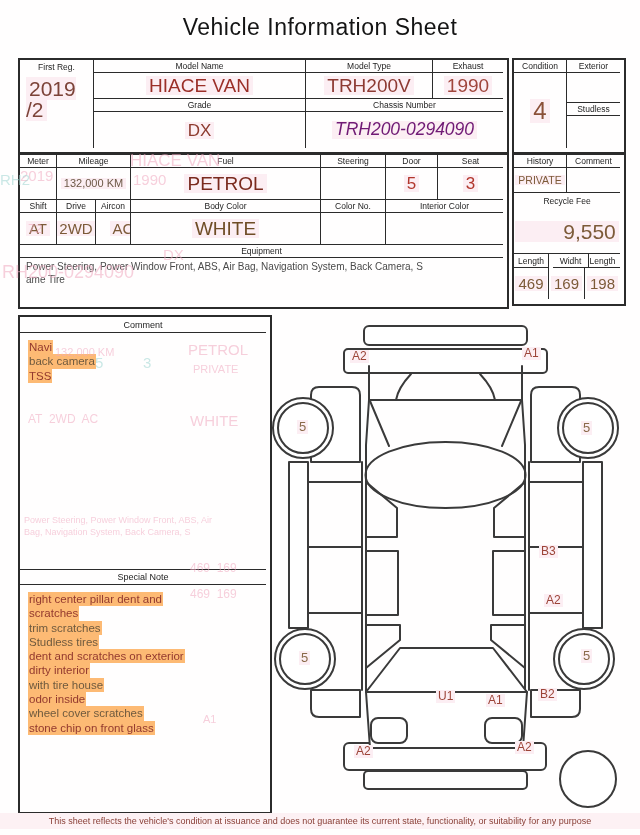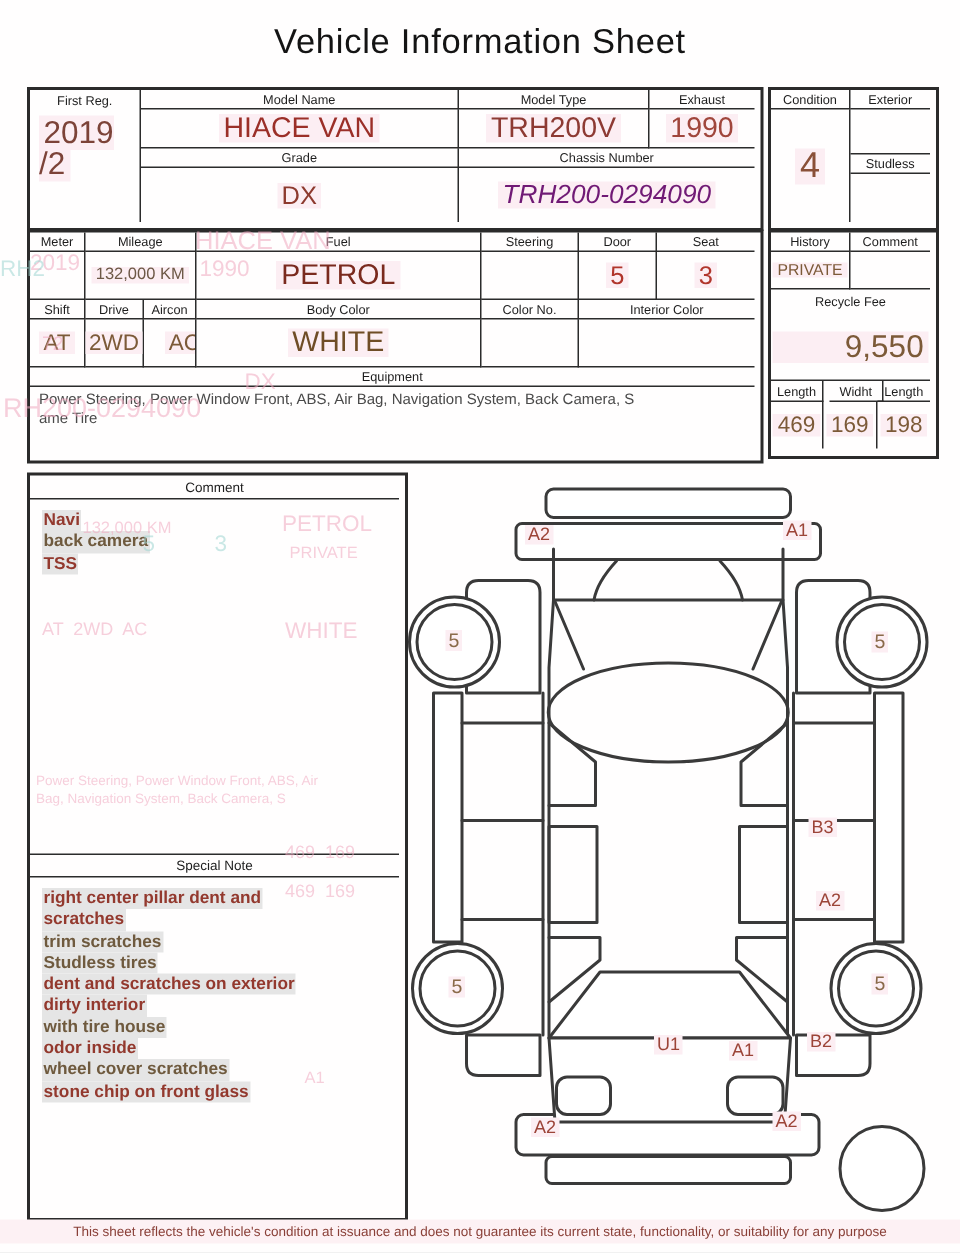--- a/index.html
+++ b/index.html
@@ -11,21 +11,21 @@
   .cell{position:absolute;box-sizing:border-box;overflow:hidden;}
   .hdr{font-size:8.5px;color:#1d1d1d;display:flex;align-items:center;justify-content:center;white-space:nowrap;}
   .val{display:flex;align-items:center;justify-content:center;}
   .br{border-right:1px solid #2b2b2b}.bb{border-bottom:1px solid #2b2b2b}.bt{border-top:1px solid #2b2b2b}
   .hl{background:#fceef3;padding:0 3px;white-space:pre-line;line-height:1.0;}
   .t-red{color:#9b2f28}.t-maroon{color:#7a2a1e}.t-brightred{color:#b1362c}
   .t-brown{color:#7c5a38}.t-olive{color:#6f5134}
   .fr-val{font-size:21px;line-height:.95;}
   .equip{position:absolute;font-size:10px;color:#4a4a4a;line-height:1.25;white-space:pre-line;}
   .note-area{position:absolute;padding:7px 8px;}
-  .note-line{font-size:11.5px;line-height:14.3px;width:fit-content;background:#e5e5e5;padding:0 1px;font-weight:bold;}
+  .note-line{font-size:11.5px;line-height:14.3px;width:fit-content;background:#fdba74;padding:0 1px;}
   .tone-red{color:#93392e}.tone-olive{color:#6f5a3e}
   .dmg-layer,.ghost-layer{position:absolute;left:0;top:0;width:640px;height:835px;pointer-events:none;}
   .dmg-label{position:absolute;color:#9c4438;background:#fceef3;padding:0 2px;line-height:1.05;}
   .dmg-label.tone-brown{color:#8a6a4a;}
   .ghost{position:absolute;opacity:.55;white-space:pre;line-height:1.05;}
   .g-pink{color:#f0a9c0}.g-cyan{color:#9fd6d2}
   .footer{position:absolute;top:813px;left:0;width:100%;text-align:center;
           font-size:9px;color:#8a4038;background:#fdf1f4;padding:3px 0;}
   svg .ln{fill:none;stroke:#3a3a3a;stroke-width:2;stroke-linejoin:round;stroke-linecap:round;}
   svg .fw{fill:#ffffff;stroke:#3a3a3a;stroke-width:2;stroke-linejoin:round;}

